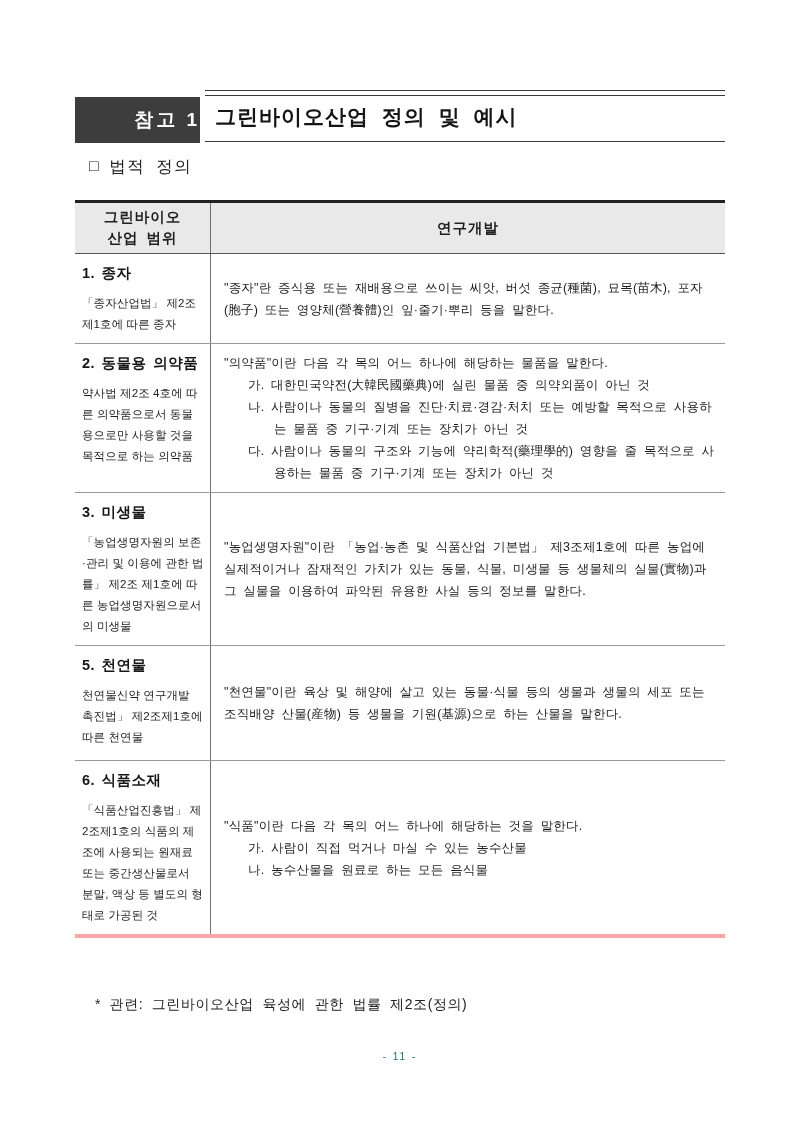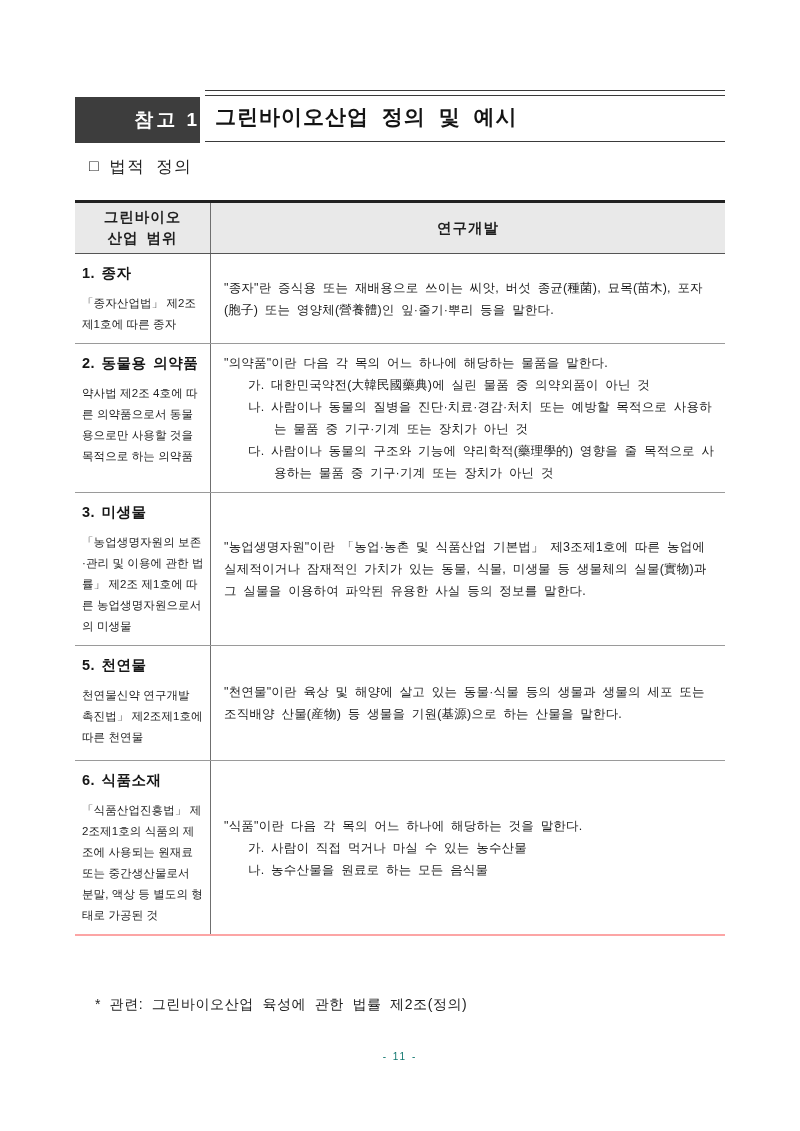--- a/index.html
+++ b/index.html
@@ -35,21 +35,21 @@
     position:absolute; left:76px; top:156px;
     font-size:16.5px; letter-spacing:1.5px; word-spacing:5px; color:#222;margin-left:13px;
   }
   .sq { display:inline-block; margin-right:9px; font-size:16px; position:relative; top:-1px; }
 
   
   .law-table {
     position:absolute; left:75px; top:200px; width:650px;
     border-collapse:collapse;
     border-top:3px solid #222222;
-    border-bottom:2px solid #fca5a5;
+    border-bottom:4px solid #fca5a5;
     table-layout:fixed;
   }
   .law-table thead th {
     background:#e9e9e9;
     height:50px;
     border-bottom:1px solid #555555;
     font-size:14.5px; font-weight:bold;
     text-align:center; vertical-align:middle;
     letter-spacing:1px; word-spacing:3px;
     padding:0;

